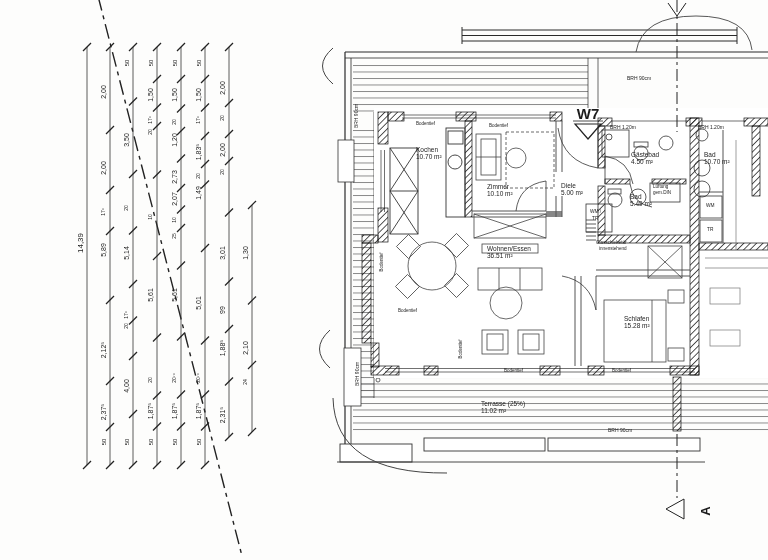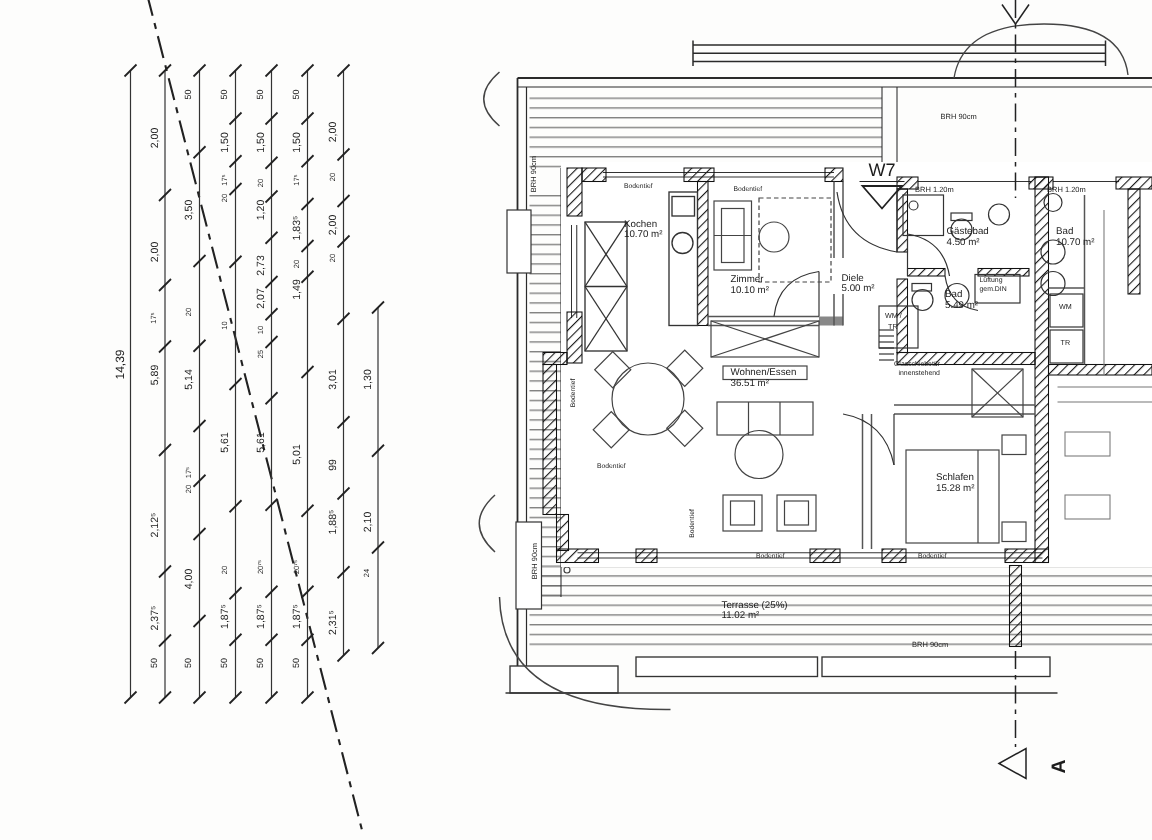--- a/index.html
+++ b/index.html
@@ -398,21 +398,21 @@
         <span class="ar">36.51 m²</span>
       </div>
       <div class="lbl room" style="left: 624px; top: 315px; font-size: 6.5px;">
         <span class="nm">Schlafen</span>
         <span class="ar">15.28 m²</span>
       </div>
       <div class="lbl room" style="left: 481px; top: 400px; font-size: 6.5px;">
         <span class="nm">Terrasse (25%)</span>
         <span class="ar">11.02 m²</span>
       </div>
-      <div class="lbl" style="left: 588px; top: 114px; font-size: 12px; font-weight: 400; transform: translate(-50%, -50%);">W7</div>
+      <div class="lbl" style="left: 588px; top: 114px; font-size: 15px; font-weight: 700; transform: translate(-50%, -50%);">W7</div>
       <div class="lbl rot" style="left: 706px; top: 511px; font-size: 13px; font-weight: 600;">A</div>
       <div class="lbl" style="left: 627px; top: 76px; font-size: 5px;">BRH 90cm</div>
       <div class="lbl" style="left: 608px; top: 428px; font-size: 5px;">BRH 90cm</div>
       <div class="lbl rot" style="left: 357px; top: 116px; font-size: 5px;">BRH 90cm</div>
       <div class="lbl rot" style="left: 358px; top: 374px; font-size: 5px;">BRH 90cm</div>
       <div class="lbl" style="left: 610px; top: 125px; font-size: 5px;">BRH 1.20m</div>
       <div class="lbl" style="left: 698px; top: 125px; font-size: 5px;">BRH 1.20m</div>
       <div class="lbl" style="left: 653px; top: 184px; font-size: 4.6px;">Lüftung</div>
       <div class="lbl" style="left: 653px; top: 190px; font-size: 4.6px;">gem.DIN</div>
       <div class="lbl" style="left: 596px; top: 240px; font-size: 4.6px;">Glasschiebetür</div>

